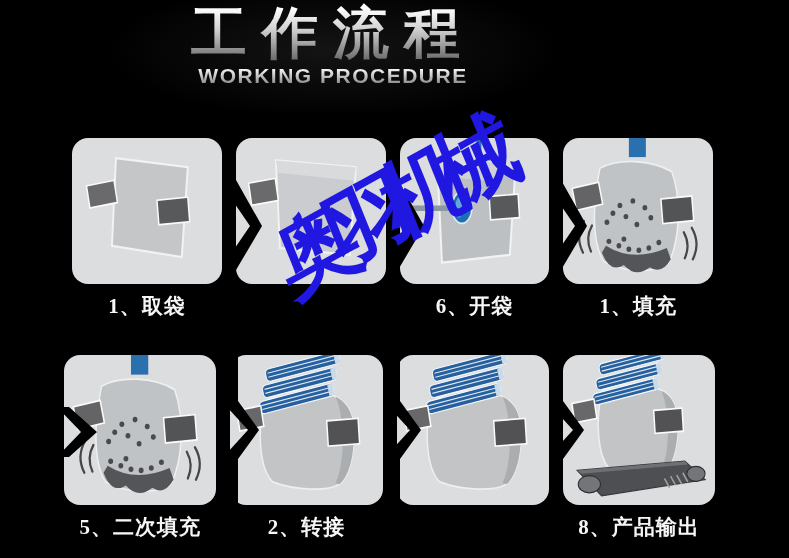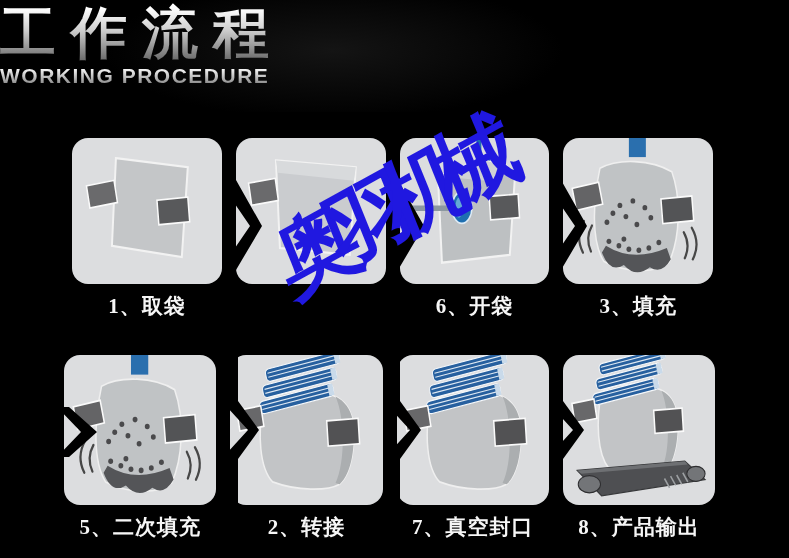--- a/index.html
+++ b/index.html
@@ -1,20 +1,20 @@
 <!DOCTYPE html>
 <html><head>
 <meta charset="utf-8">
 <style>
   html,body{margin:0;padding:0;background:#000;}
   .poster{position:relative;width:789px;height:558px;background:#000;overflow:hidden;
           font-family:"DejaVu Sans","Liberation Sans",sans-serif;}
 
   
-  .header{position:absolute;left:0;top:0;width:666px;height:112px;
+  .header{position:absolute;left:0;top:0;width:666px;height:112px;text-align:center;
           background:radial-gradient(ellipse 42% 75% at 50% 45%, #141414 0%, #000 82%);}
   .title{margin:2px 0 0;font-size:56px;font-weight:900;letter-spacing:15px;line-height:1.1;
          background:linear-gradient(180deg,#ffffff 10%,#cfcfcf 45%,#5e5e5e 100%);
          -webkit-background-clip:text;background-clip:text;color:transparent;}
   .subtitle{margin-top:0;font-size:21px;font-weight:bold;letter-spacing:1.5px;
          font-family:"Liberation Sans","DejaVu Sans",sans-serif;
          background:linear-gradient(180deg,#ffffff 15%,#bdbdbd 55%,#6a6a6a 100%);
          -webkit-background-clip:text;background-clip:text;color:transparent;}
   @supports not ((-webkit-background-clip:text) or (background-clip:text)){
     .title,.subtitle{color:#d9d9d9;background:none;}
@@ -127,21 +127,21 @@
           <rect x="11" y="42" width="27" height="20" fill="#646466" stroke="#fafafa" stroke-width="1.5" transform="rotate(-12 24 52)"></rect>
           <rect x="99" y="53" width="31" height="22" fill="#535456" stroke="#fafafa" stroke-width="1.5" transform="rotate(-5 114 64)"></rect>
           <g stroke="#474747" stroke-width="2.2" fill="none" stroke-linecap="round">
             <path d="M21,74 q-9,14 -1,28"></path>
               <path d="M29,78 q-7,11 -1,23"></path>
             <path d="M129,80 q9,14 1,28"></path>
               <path d="M121,84 q7,11 1,23"></path>
           </g>
         </svg>
       </div>
-      <div class="label">3、填充</div>
+      <div class="label">1、填充</div>
     </div>
 
     <svg class="divider" style="left:208px" width="56" height="146" viewBox="0 0 56 146">
       <polygon points="16,0 16,50 42,88 16,126 16,146 28,146 28,132 54,88 28,42 28,0" fill="#000"></polygon>
     </svg>
     <svg class="divider" style="left:370px" width="56" height="146" viewBox="0 0 56 146">
       <polygon points="16,0 16,50 42,88 16,126 16,146 28,146 28,132 54,88 28,42 28,0" fill="#000"></polygon>
     </svg>
     <svg class="divider" style="left:533px" width="56" height="146" viewBox="0 0 56 146">
       <polygon points="16,0 16,50 42,88 16,126 16,146 28,146 28,132 54,88 28,42 28,0" fill="#000"></polygon>
@@ -236,21 +236,20 @@
             <rect x="101" y="17.5" width="5" height="10" fill="#c9daea"></rect>
             <rect x="38" y="4" width="74" height="11" rx="4" fill="#27609f" stroke="#f5f8fb" stroke-width="1"></rect>
             <line x1="40" y1="7.5" x2="109" y2="7.5" stroke="#dfe9f3" stroke-width="1"></line>
             <line x1="40" y1="11" x2="109" y2="11" stroke="#dfe9f3" stroke-width="1"></line>
             <rect x="107" y="4.5" width="5" height="10" fill="#c9daea"></rect>
           </g>
           <rect x="8" y="46" width="24" height="18" fill="#68686a" stroke="#fafafa" stroke-width="1.5" transform="rotate(-10 20 55)"></rect>
           <rect x="96" y="56" width="31" height="22" fill="#525254" stroke="#fafafa" stroke-width="1.5" transform="rotate(-4 111 67)"></rect>
         </svg>
       </div>
-      <div class="label">7、真空封口</div>
     </div>
 
     <div class="cell">
       <div class="panel">
         <svg class="illus" viewBox="0 0 150 130" preserveAspectRatio="none">
           <path d="M38,32 C32,58 34,86 45,98 C64,106 90,106 101,100 C111,92 115,68 112,50 C109,39 102,31 92,29 C71,23 51,25 38,32 Z" fill="#c2c4c6" stroke="#efefef" stroke-width="1.5"></path>
           <path d="M101,100 C111,92 115,68 112,50 C110,41 105,34 97,31 C105,48 106,84 97,99 Z" fill="#abaeb0"></path>
           <g transform="rotate(-13 72 18)">
             <rect x="26" y="24" width="66" height="10" rx="4" fill="#27609f" stroke="#f5f8fb" stroke-width="1"></rect>
             <line x1="28" y1="27" x2="89" y2="27" stroke="#dfe9f3" stroke-width="1"></line>

